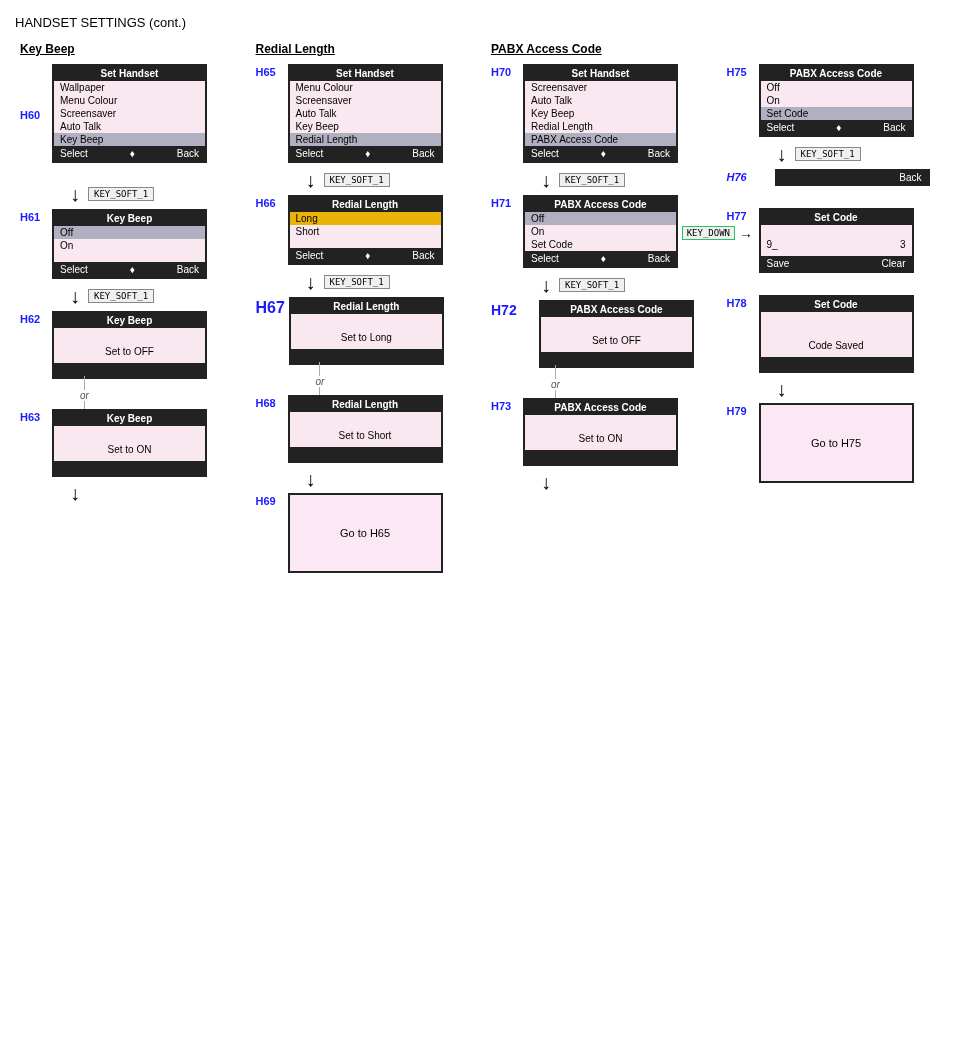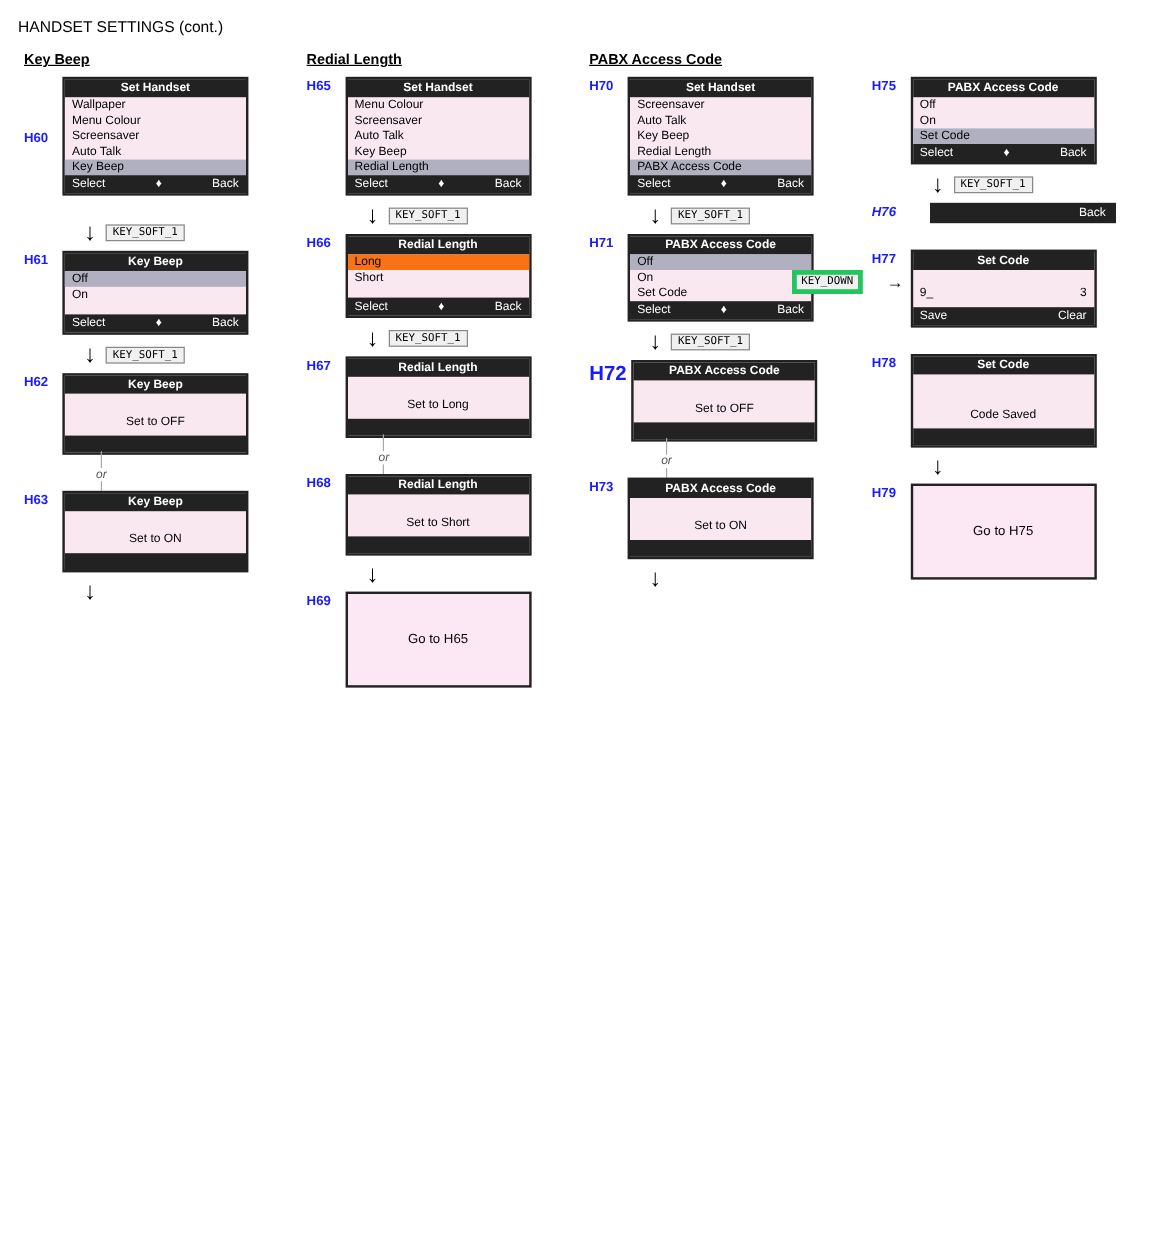--- a/index.html
+++ b/index.html
@@ -112,38 +112,38 @@
 
       <div style="display:flex; align-items:center; padding-left:50px; height:30px;">
         <span style="font-size:20px;">↓</span>
         <span style="border:1px solid #888; background:#f0f0f0; padding:1px 5px; font-size:9px; font-family:monospace; margin-left:8px;">KEY_SOFT_1</span>
       </div>
 
       <div style="display:flex; align-items:flex-start; margin-bottom:2px;">
         <span style="color:#1a1aff; font-weight:bold; font-size:11px; min-width:28px; margin-right:4px; margin-top:2px;">H66</span>
         <div style="border:2px solid #222; background:#f9e8f0; width:155px; font-size:10px;">
           <div style="background:#222; color:#fff; text-align:center; padding:2px 4px; font-weight:bold;">Redial Length</div>
-          <div style="padding:1px 6px; background:#f97316;">Long</div>
+          <div style="padding:1px 6px; background:#eab308;">Long</div>
           <div style="padding:1px 6px;">Short</div>
           <div style="padding:8px 6px 2px;"></div>
           <div style="background:#222; color:#fff; display:flex; justify-content:space-between; align-items:center; padding:2px 6px; font-size:10px;">
             <span>Select</span>
             <span>♦</span>
             <span>Back</span>
           </div>
         </div>
       </div>
 
       <div style="display:flex; align-items:center; padding-left:50px; height:30px;">
         <span style="font-size:20px;">↓</span>
         <span style="border:1px solid #888; background:#f0f0f0; padding:1px 5px; font-size:9px; font-family:monospace; margin-left:8px;">KEY_SOFT_1</span>
       </div>
 
       <div style="display:flex; align-items:flex-start; margin-bottom:2px;">
-        <span style="color:#1a1aff; font-weight:bold; font-size:11px; min-width:28px; margin-right:4px; margin-top:2px;">H67</span>
+        <span style="color:#1a1aff; font-weight:bold; font-size:16px; min-width:28px; margin-right:4px; margin-top:2px;">H67</span>
         <div style="border:2px solid #222; background:#f9e8f0; width:155px; font-size:10px;">
           <div style="background:#222; color:#fff; text-align:center; padding:2px 4px; font-weight:bold;">Redial Length</div>
           <div style="padding:18px 6px 6px; text-align:center;">Set to Long</div>
           <div style="background:#222; height:14px;"></div>
         </div>
       </div>
 
       <div style="display:flex; align-items:center; padding-left:60px; height:28px;">
         <div style="display:flex; flex-direction:column; align-items:center;">
           <div style="width:1px; height:14px; background:#aaa;"></div>
@@ -205,33 +205,33 @@
             <div style="padding:1px 6px;">On</div>
             <div style="padding:1px 6px;">Set Code</div>
             <div style="background:#222; color:#fff; display:flex; justify-content:space-between; align-items:center; padding:2px 6px; font-size:10px;">
               <span>Select</span>
               <span>♦</span>
               <span>Back</span>
             </div>
           </div>
 
           <div style="position:absolute; right:-75px; top:30px; display:flex; align-items:center;">
-            <span style="border:4px solid #22c55e; background:#f0f0f0; padding:1px 4px; font-size:9px; font-family:monospace; margin-right:20px;">KEY_DOWN</span>
+            <span style="border:1px solid #22c55e; background:#f0f0f0; padding:1px 4px; font-size:9px; font-family:monospace; margin-right:4px;">KEY_DOWN</span>
             <span style="font-size:14px;">→</span>
           </div>
         </div>
       </div>
 
       <div style="display:flex; align-items:center; padding-left:50px; height:30px;">
         <span style="font-size:20px;">↓</span>
         <span style="border:1px solid #888; background:#f0f0f0; padding:1px 5px; font-size:9px; font-family:monospace; margin-left:8px;">KEY_SOFT_1</span>
       </div>
 
       <div style="display:flex; align-items:flex-start; margin-bottom:2px;">
-        <span style="color:#1a1aff; font-weight:bold; font-size:17px; min-width:28px; margin-right:4px; margin-top:2px;">H72</span>
+        <span style="color:#1a1aff; font-weight:bold; font-size:14px; min-width:28px; margin-right:20px; margin-top:2px;">H72</span>
         <div style="border:2px solid #222; background:#f9e8f0; width:155px; font-size:10px;">
           <div style="background:#222; color:#fff; text-align:center; padding:2px 4px; font-weight:bold;">PABX Access Code</div>
           <div style="padding:18px 6px 6px; text-align:center;">Set to OFF</div>
           <div style="background:#222; height:14px;"></div>
         </div>
       </div>
 
       <div style="display:flex; align-items:center; padding-left:60px; height:28px;">
         <div style="display:flex; flex-direction:column; align-items:center;">
           <div style="width:1px; height:14px; background:#aaa;"></div>

